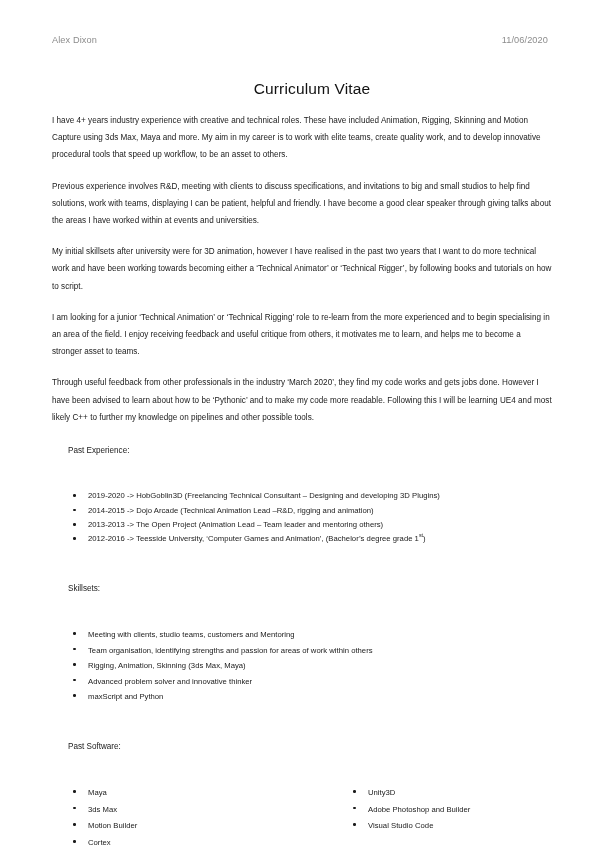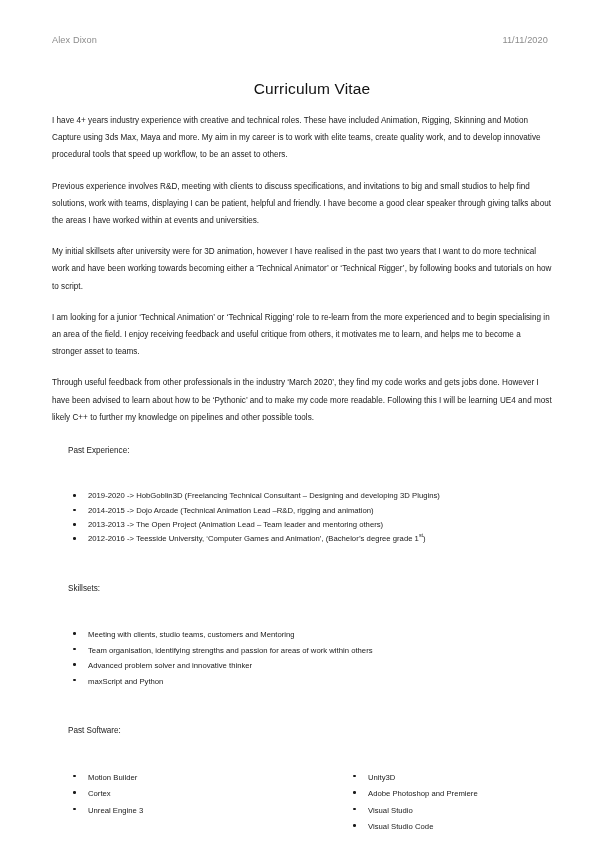--- a/index.html
+++ b/index.html
@@ -122,21 +122,21 @@
     line-height: 0;
   }
 </style>
 </head>
 <body>
 
 <div class="page">
 
   <div class="doc-header">
     <span class="hdr-name">Alex Dixon</span>
-    <span class="hdr-date">11/11/2020</span>
+    <span class="hdr-date">11/06/2020</span>
   </div>
 
   <h1 class="doc-title">Curriculum Vitae</h1>
 
   <div class="body-wrap">
 
     <p class="para">I have 4+ years industry experience with creative and technical roles. These have included Animation, Rigging, Skinning and Motion Capture using 3ds Max, Maya and more. My aim in my career is to work with elite teams, create quality work, and to develop innovative procedural tools that speed up workflow, to be an asset to others.</p>
     <p class="para">Previous experience involves R&amp;D, meeting with clients to discuss specifications, and invitations to big and small studios to help find solutions,  work with teams, displaying I can be patient, helpful and friendly. I have become a good clear speaker through giving talks about the areas I have worked within at events and universities.</p>
     <p class="para">My initial skillsets after university were for 3D animation, however I have realised in the past two years that I want to do more technical work and have been working towards becoming either a ‘Technical Animator’ or ‘Technical Rigger’, by following books and tutorials on how to script.</p>
     <p class="para">I am looking for a junior ‘Technical Animation’ or ‘Technical Rigging’ role to re-learn from the more experienced and to begin specialising in an area of the field. I enjoy receiving feedback and useful critique from others, it motivates me to learn, and helps me to become a stronger asset to teams.</p>
@@ -153,41 +153,43 @@
     </ul>
 
     <div class="spacer-lg"></div>
 
     <div class="section-head">Skillsets:</div>
     <div class="spacer-md"></div>
 
     <ul class="bullets skills">
       <li>Meeting with clients, studio teams, customers and Mentoring</li>
       <li>Team organisation, identifying  strengths and passion for areas of work within others</li>
+      <li>Rigging, Animation,  Skinning  (3ds Max, Maya)</li>
       <li>Advanced  problem  solver and innovative  thinker</li>
       <li>maxScript  and Python</li>
     </ul>
 
     <div class="spacer-lg"></div>
 
     <div class="section-head">Past Software:</div>
     <div class="spacer-md"></div>
 
     <div class="sw-cols">
       <div class="col-left">
         <ul class="bullets">
+          <li>Maya</li>
+          <li>3ds Max</li>
           <li>Motion Builder</li>
           <li>Cortex</li>
           <li>Unreal Engine 3</li>
         </ul>
       </div>
       <div class="col-right">
         <ul class="bullets">
           <li>Unity3D</li>
-          <li>Adobe Photoshop  and Premiere</li>
-          <li>Visual Studio</li>
+          <li>Adobe Photoshop  and Builder</li>
           <li>Visual Studio Code</li>
         </ul>
       </div>
     </div>
 
   </div>
 </div>
 
 </body></html>

